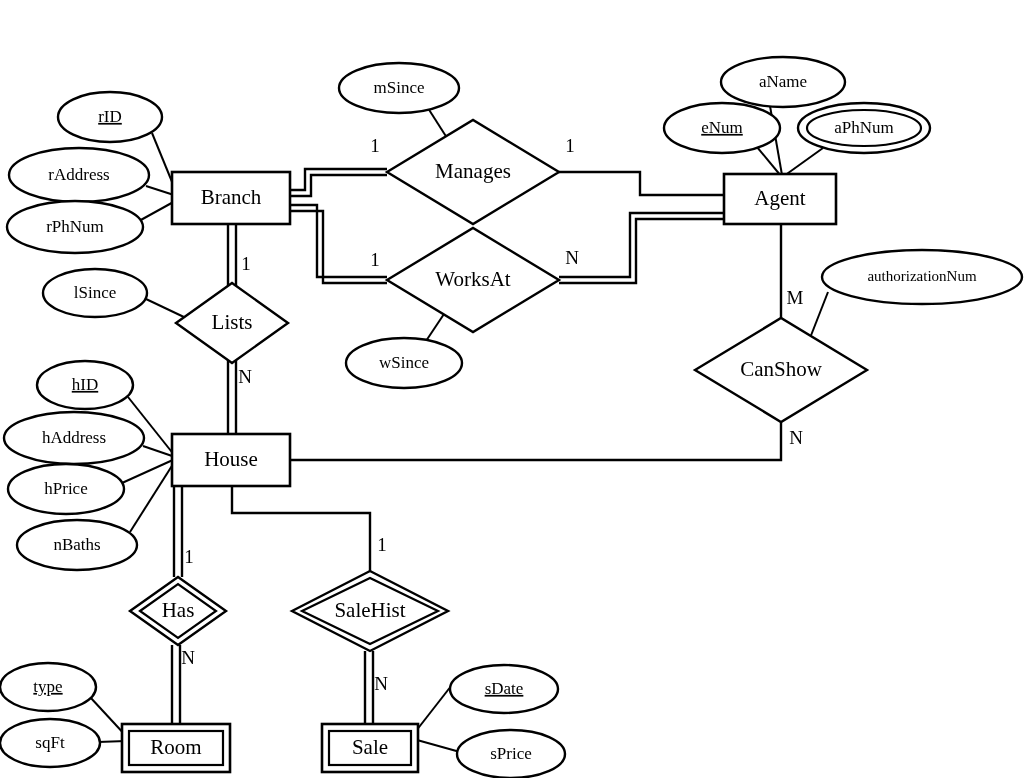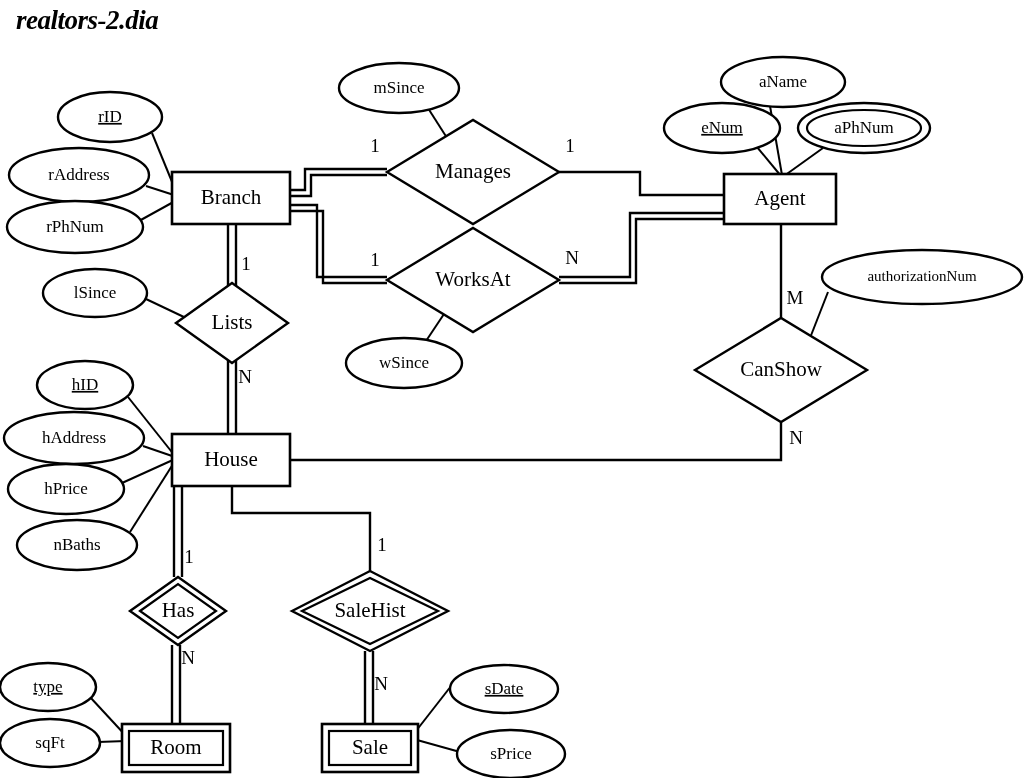--- a/index.html
+++ b/index.html
@@ -23,21 +23,20 @@
   .lbl{font-size:21px;text-anchor:middle;dominant-baseline:middle;}
   .lblsm{font-size:17px;text-anchor:middle;dominant-baseline:middle;}
   .lblxs{font-size:15px;text-anchor:middle;dominant-baseline:middle;}
   .card{font-size:19px;text-anchor:middle;dominant-baseline:middle;}
 </style>
 </head>
 <body>
 
 <div id="canvas">
 
-  <div class="title">realtors-2.dia</div>
 
   <svg width="1024" height="778">
 
     <g>
 
       <line class="lnthin" x1="152" y1="133" x2="177" y2="194"></line>
       <line class="lnthin" x1="146" y1="186" x2="177" y2="196"></line>
       <line class="lnthin" x1="139" y1="221" x2="177" y2="200"></line>
 
       <line class="lnthin" x1="770" y1="106" x2="782" y2="175"></line>

